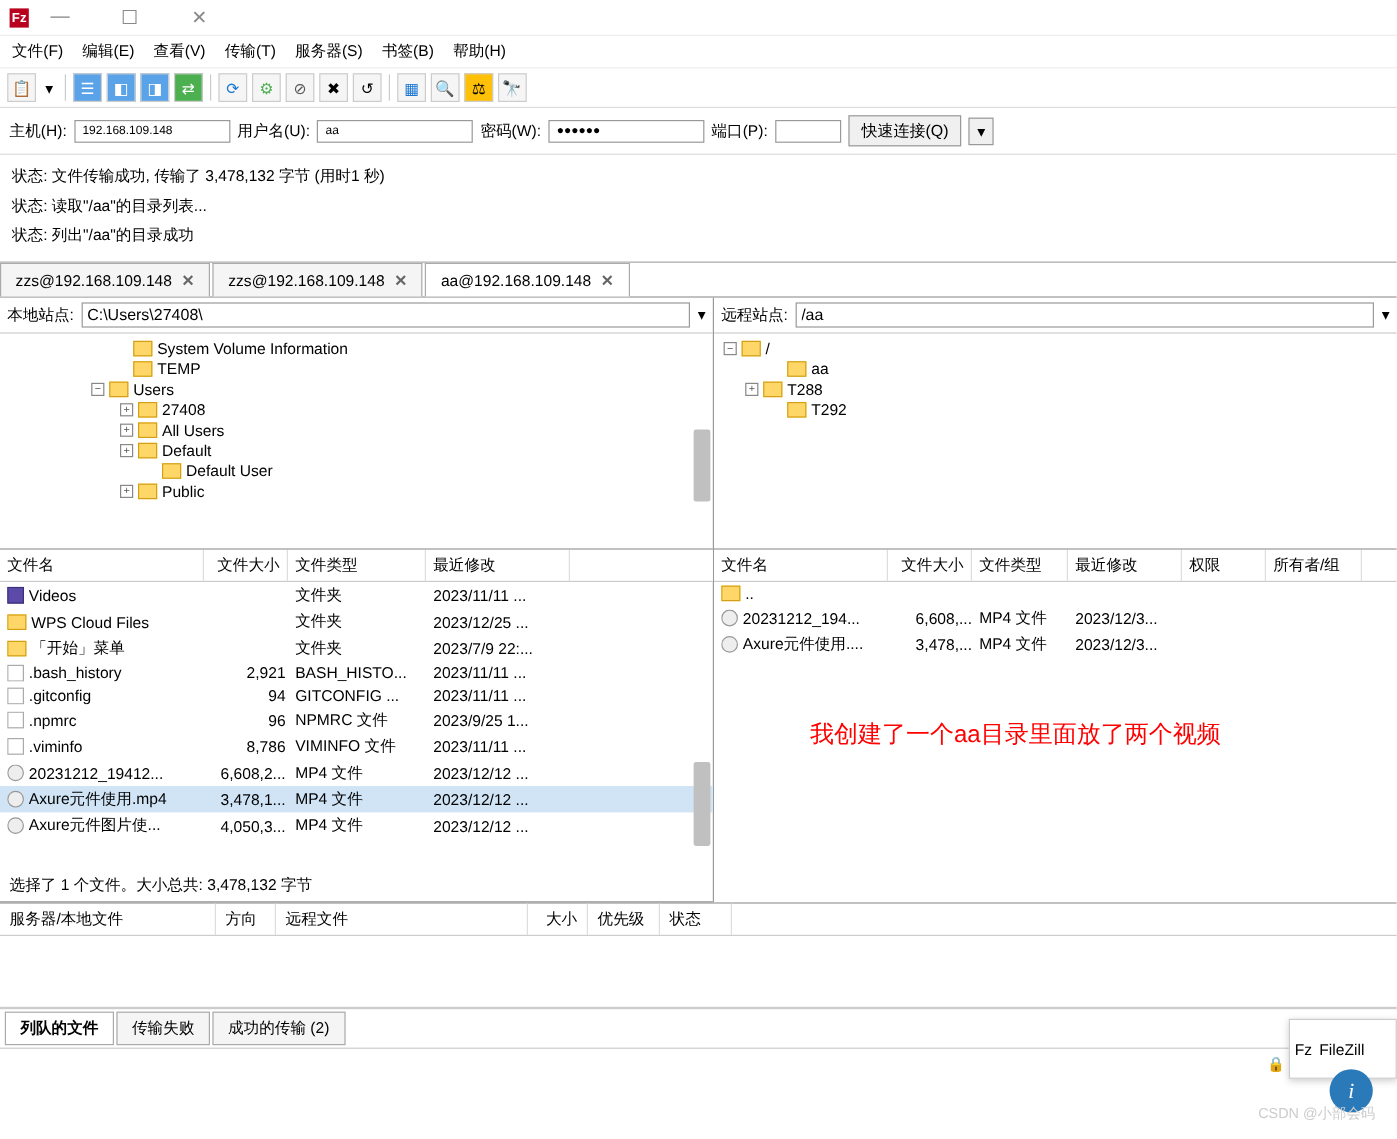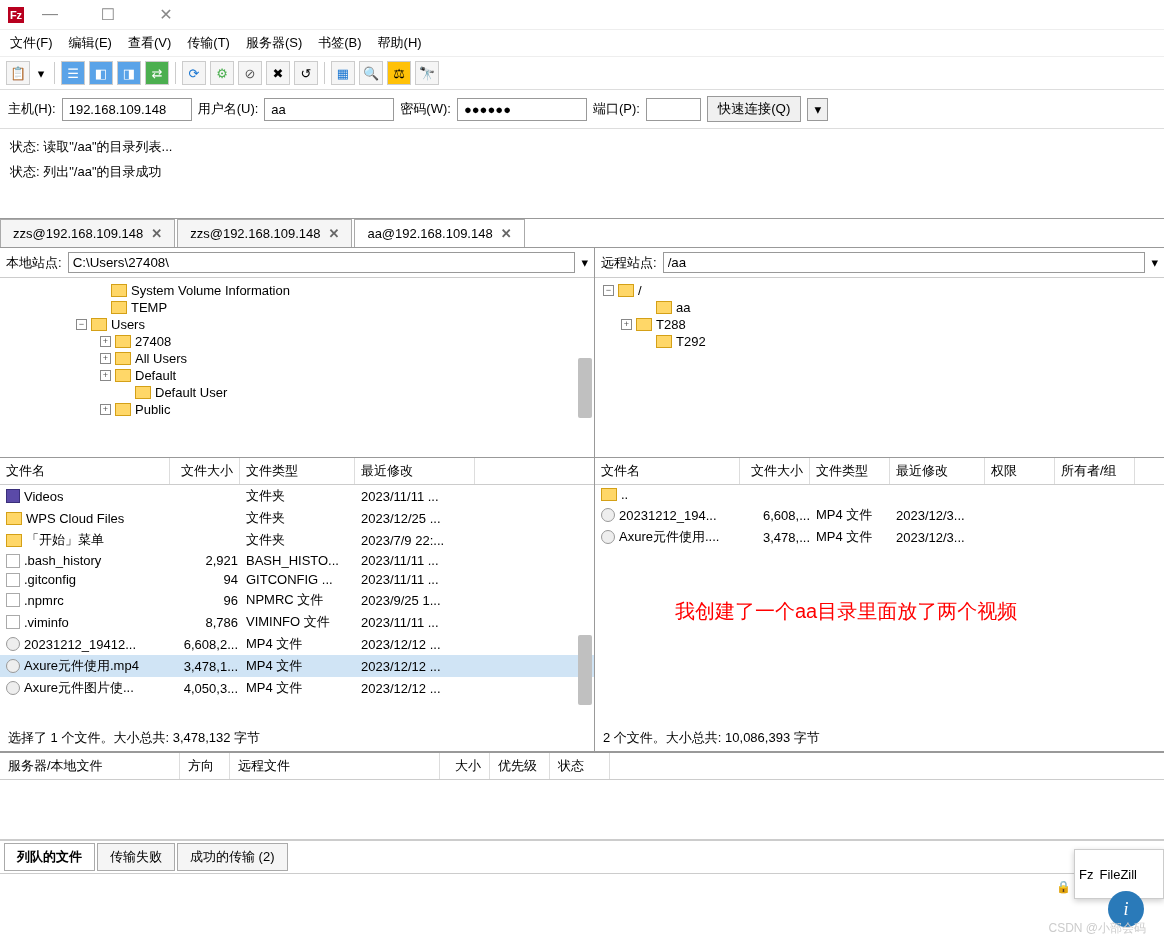--- a/index.html
+++ b/index.html
@@ -9,21 +9,21 @@
 .titlebar .title { color: #888; flex: 1; }
 .winbtns { display: flex; gap: 18px; color: #888; font-size: 16px; }
 .winbtn { width: 40px; text-align: center; }
 .menubar { display: flex; gap: 16px; padding: 4px 10px; border-bottom: 1px solid #eee; }
 .menubar span { color: #000; }
 .toolbar { display: flex; align-items: center; gap: 4px; padding: 4px 6px; border-bottom: 1px solid #ddd; }
 .tbtn { width: 24px; height: 24px; border: 1px solid #ccc; background: #f5f5f5; display: flex; align-items: center; justify-content: center; font-size: 13px; }
 .divider { width: 1px; height: 22px; background: #ccc; margin: 0 2px; }
 .connrow { display: flex; align-items: center; gap: 6px; padding: 6px 8px; border-bottom: 1px solid #ddd; }
 .connrow label { white-space: nowrap; }
-.connrow input { border: 1px solid #999; padding: 3px 6px; font-family: inherit; font-size: 13px; }
+.connrow input { border: 1px solid #999; padding: 3px 6px; font-family: inherit; font-size: 10px; }
 .quickbtn { border: 1px solid #999; background: #f0f0f0; padding: 3px 10px; }
 .dropbtn { border: 1px solid #999; background: #f0f0f0; padding: 3px 6px; }
 .log { padding: 6px 10px; line-height: 1.9; border-bottom: 1px solid #999; height: 90px; }
 .tabs { display: flex; border-bottom: 1px solid #999; background: #fff; }
 .tab { padding: 6px 12px; border: 1px solid #aaa; border-bottom: none; margin-right: 2px; background: #f5f5f5; display: flex; align-items: center; gap: 8px; }
 .tab.active { background: #fff; }
 .tab .x { color: #666; font-weight: bold; }
 .sitebar { display: flex; align-items: center; gap: 6px; padding: 4px 6px; border-bottom: 1px solid #ccc; }
 .sitebar input { flex: 1; border: 1px solid #999; padding: 2px 4px; font-family: inherit; }
 .panes { display: flex; border-bottom: 1px solid #999; }
@@ -118,20 +118,21 @@
   <input style="width: 130px;" value="aa">
   <label>密码(W):</label>
   <input style="width: 130px;" value="●●●●●●">
   <label>端口(P):</label>
   <input style="width: 55px;" value="">
   <button class="quickbtn">快速连接(Q)</button>
   <button class="dropbtn">▾</button>
 </div>
 
 <div class="log">
+  <div>状态:  文件传输成功, 传输了 3,478,132 字节 (用时1 秒)</div>
   <div>状态:  读取"/aa"的目录列表...</div>
   <div>状态:  列出"/aa"的目录成功</div>
 </div>
 
 <div class="tabs">
   <div class="tab">
       <span>zzs@192.168.109.148</span>
       <span class="x">✕</span>
     </div>
   <div class="tab">
@@ -368,21 +369,20 @@
           <div class="rcol-name">
             <span class="file-icon media"></span>
             <span>Axure元件使用....</span>
           </div>
           <div class="rcol-size">3,478,...</div>
           <div class="rcol-type">MP4 文件</div>
           <div class="rcol-date">2023/12/3...</div>
         </div>
         <div class="annotation" style="top:113px;left:80px">我创建了一个aa目录里面放了两个视频</div>
     </div>
-    <div class="statusline">2 个文件。大小总共: 10,086,393 字节</div>
   </div>
 </div>
 
 <div class="queuehdr">
   <div style="width:180px">服务器/本地文件</div>
   <div style="width:50px">方向</div>
   <div style="width:210px">远程文件</div>
   <div style="width:50px;text-align:right">大小</div>
   <div style="width:60px">优先级</div>
   <div style="width:60px">状态</div>

